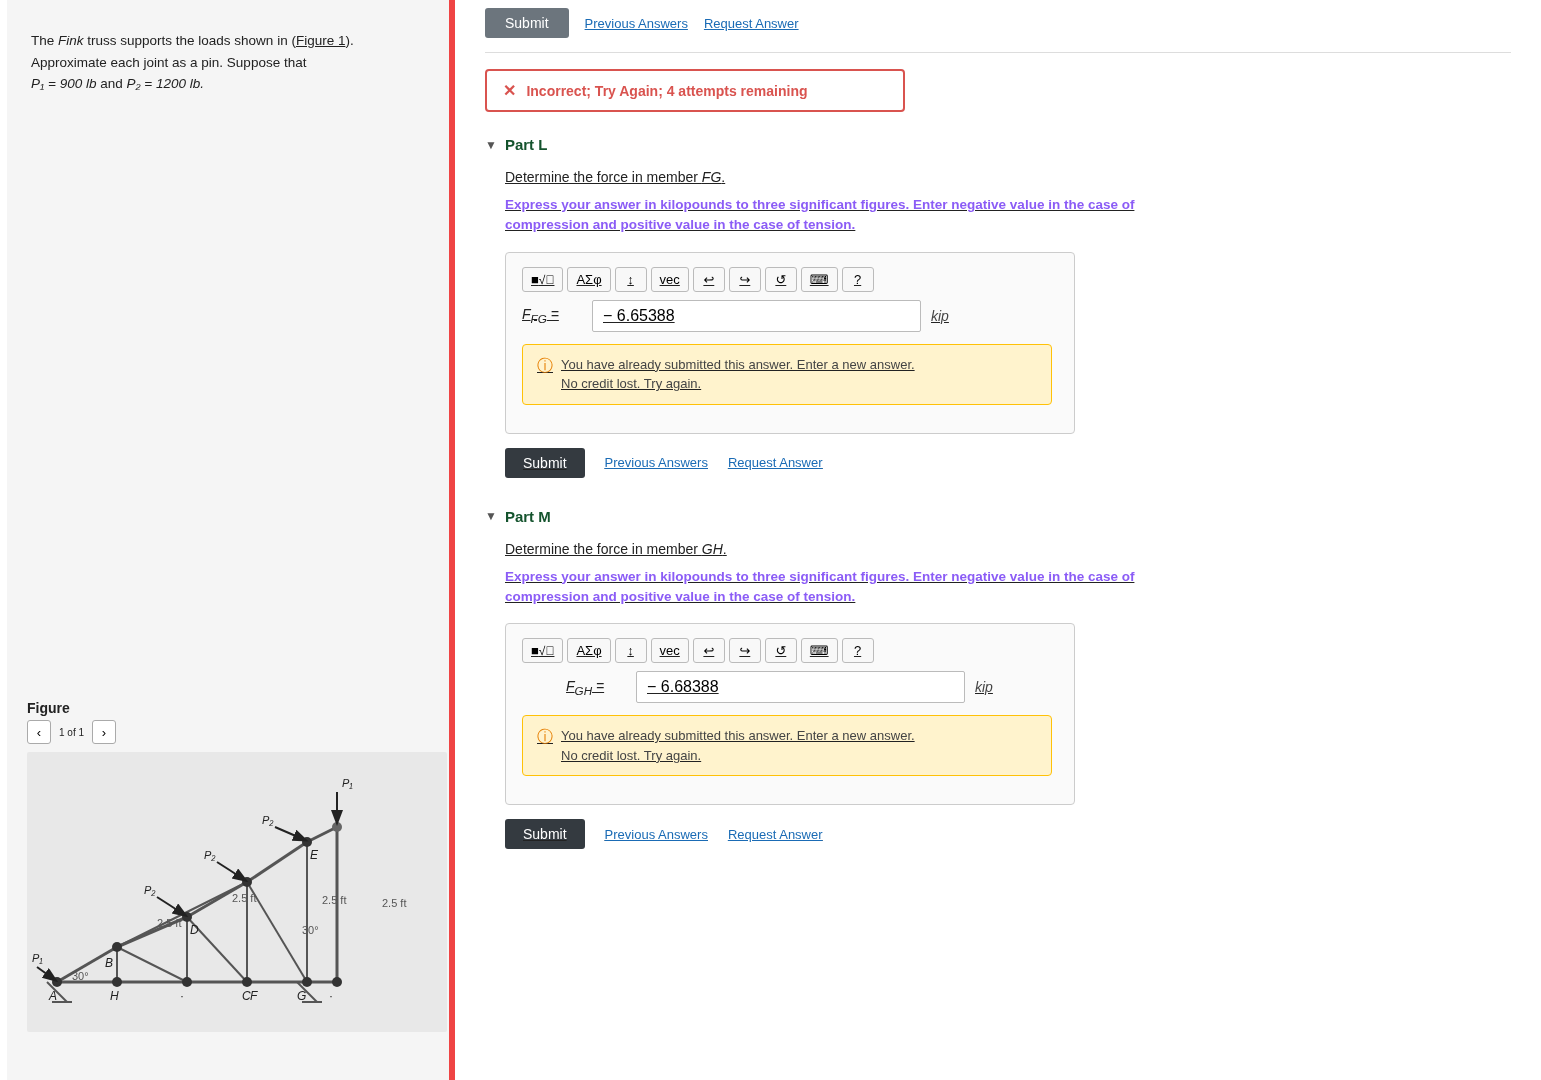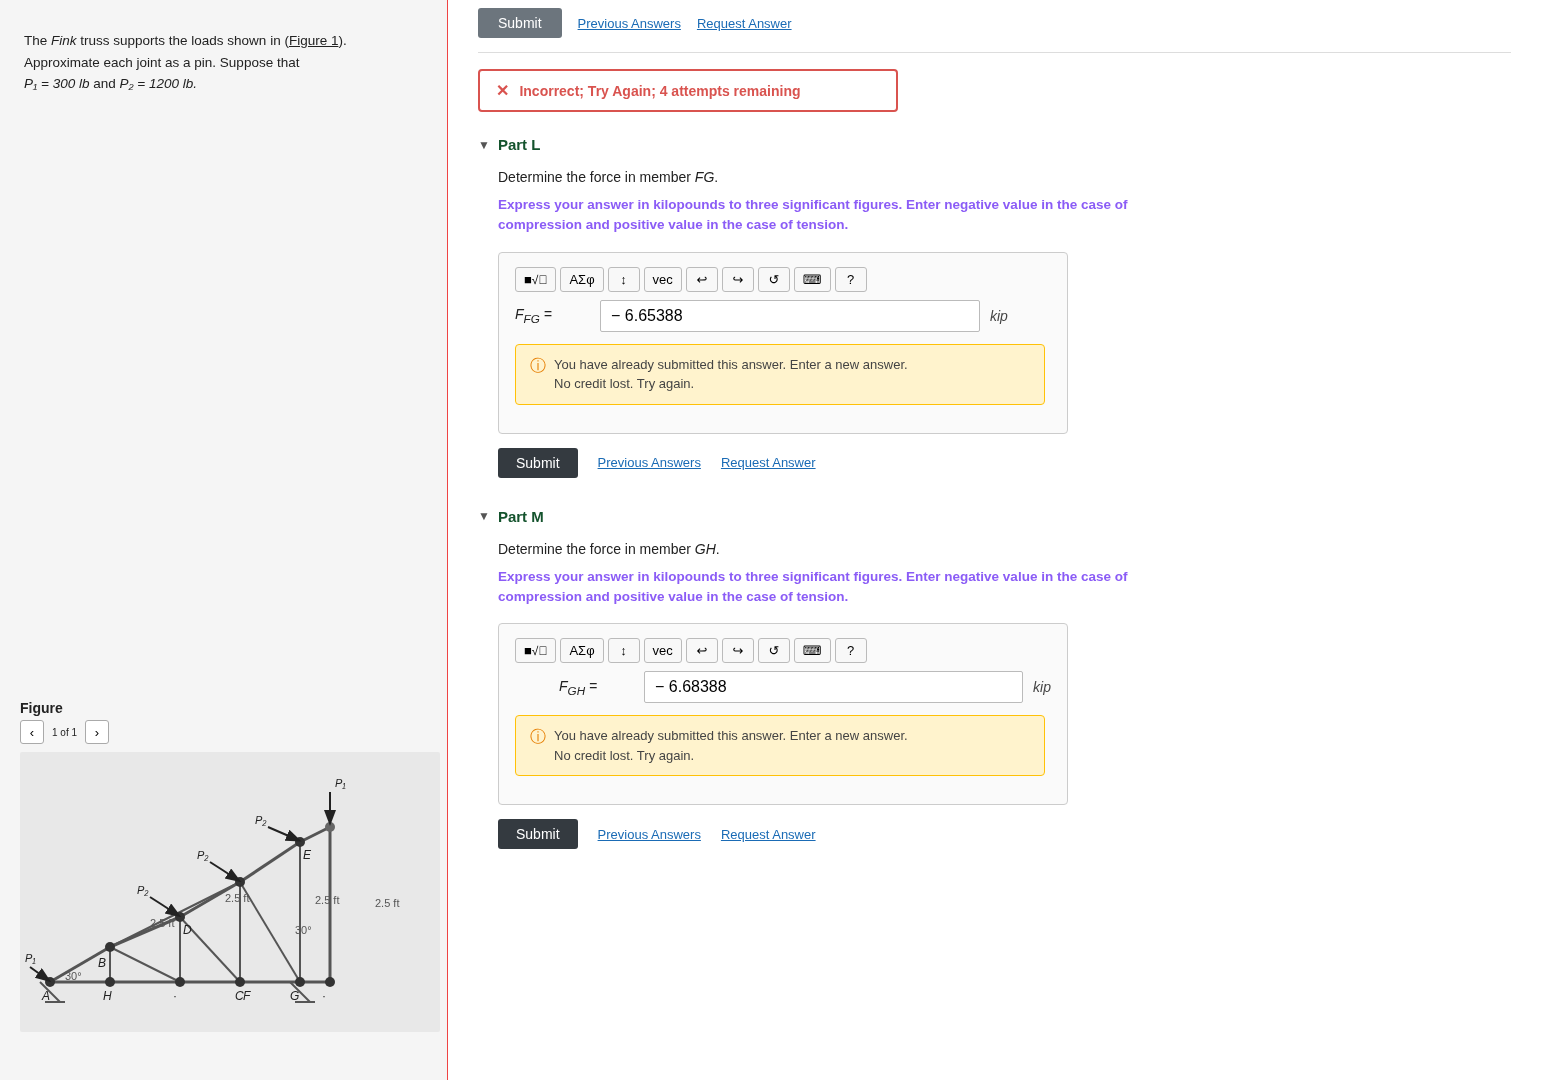--- a/index.html
+++ b/index.html
@@ -13,23 +13,24 @@
       display: flex;
       width: 1541px;
       min-height: 1080px;
       background: #fff;
     }
     
     .left-panel {
       width: 448px;
       min-height: 1080px;
       background: #f5f5f5;
-      border-right: 1px solid #ef4444;
+      border-right: 6px solid #ef4444;
       padding: 30px 24px;
       position: relative;
+      margin-left: 7px;
     }
     .problem-text {
       font-size: 13.5px;
       line-height: 1.6;
       color: #222;
       margin-bottom: 20px;
     }
     .problem-text em { font-style: italic; }
     .figure-label {
       font-weight: bold;
@@ -123,20 +124,21 @@
       font-size: 12px;
       color: #555;
     }
     .part-title {
       font-weight: bold;
       font-size: 15px;
       color: #14532d;
     }
     .part-body {
       padding-left: 20px;
+      text-decoration: underline;
     }
     .part-question {
       font-size: 14px;
       margin-bottom: 10px;
       color: #222;
     }
     .part-question em { font-style: italic; }
     .part-instruction {
       font-size: 13.5px;
       font-weight: bold;
@@ -172,23 +174,22 @@
       font-size: 14px;
       font-style: italic;
       white-space: nowrap;
       min-width: 60px;
     }
     .answer-input {
       border: 1px solid #bbb;
       border-radius: 2px;
       padding: 6px 10px;
       font-size: 16px;
-      width: 380px;
+      width: 329px;
       background: #fff;
-      margin-left: 15px;
     }
     .unit-label {
       font-size: 14px;
       color: #444;
       font-style: italic;
     }
     
     .warning-box {
       display: flex;
       align-items: flex-start;
@@ -250,21 +251,21 @@
   </style>
 </head>
 <body>
 
 <div class="page-container">
 
   <div class="left-panel">
     <div class="problem-text">
       <span>The </span><em>Fink</em><span> truss supports the loads shown in (</span><span style="text-decoration:underline;cursor:pointer;">Figure 1</span><span>).</span><br>
       <span>Approximate each joint as a pin. Suppose that</span><br>
-      <span style="font-style:italic;">P₁ = 300 lb</span><span> and </span><span style="font-style:italic;">P₂ = 1200 lb.</span>
+      <span style="font-style:italic;">P₁ = 900 lb</span><span> and </span><span style="font-style:italic;">P₂ = 1200 lb.</span>
     </div>
 
     <div class="figure-svg-container">
       <div class="figure-label">Figure</div>
       <div class="figure-nav">
         <button class="nav-btn">‹</button>
         <span style="font-size:10px;">1 of 1</span>
         <button class="nav-btn">›</button>
       </div>
 

